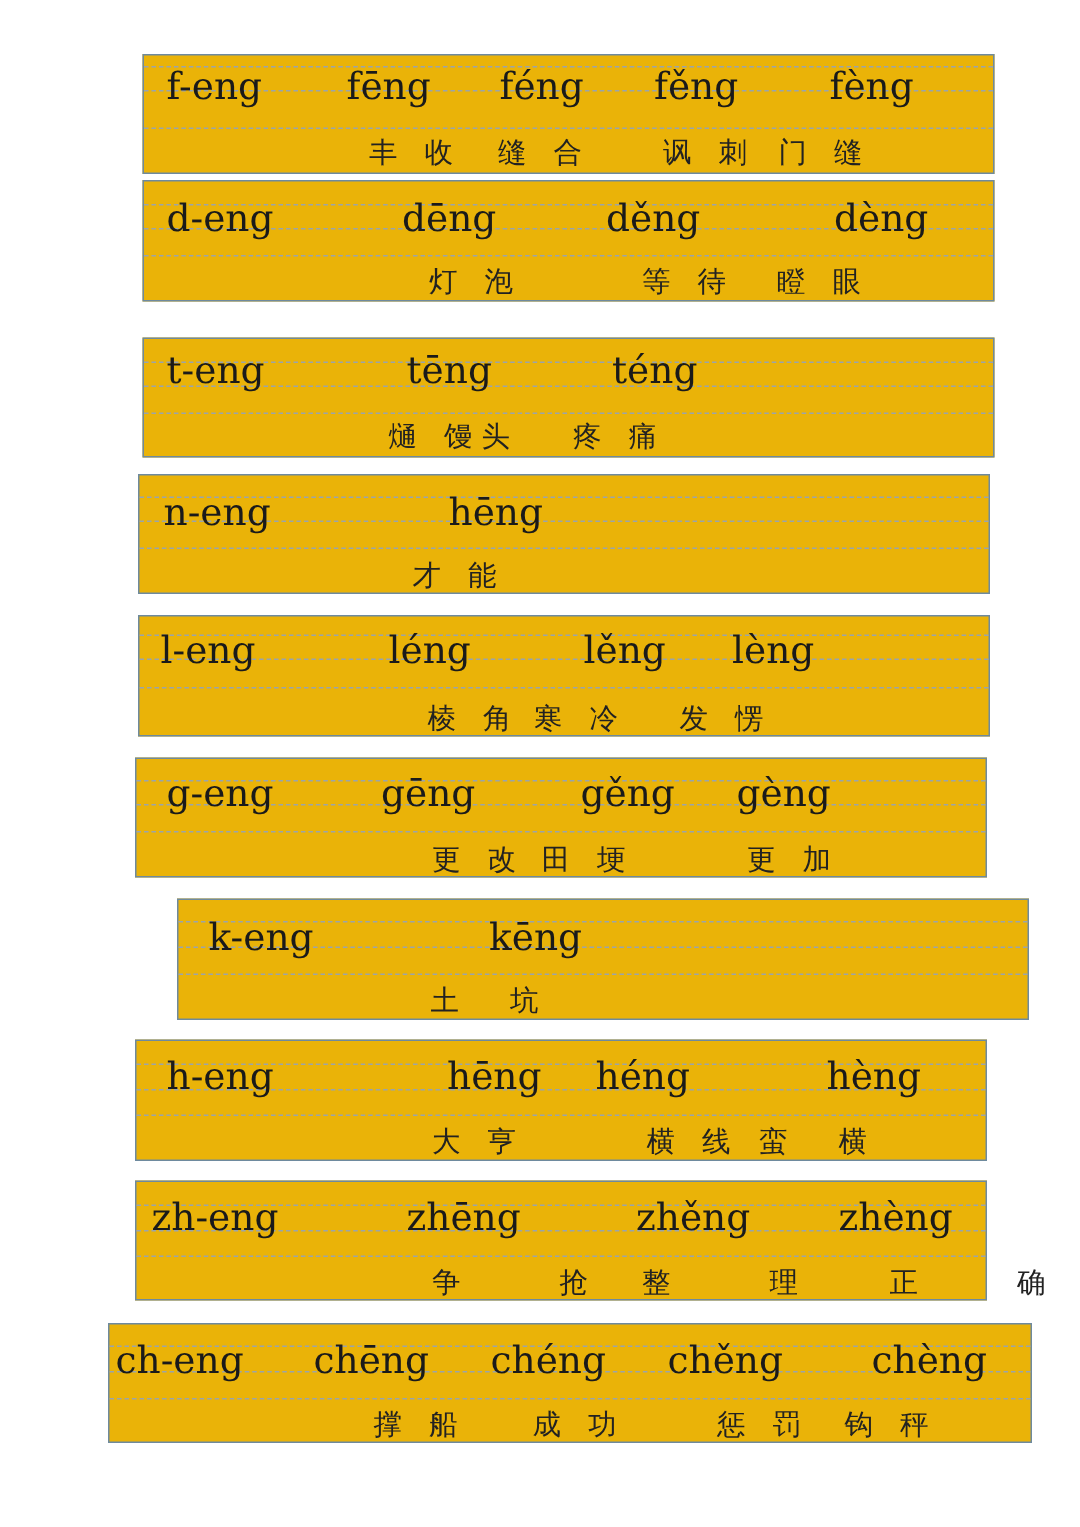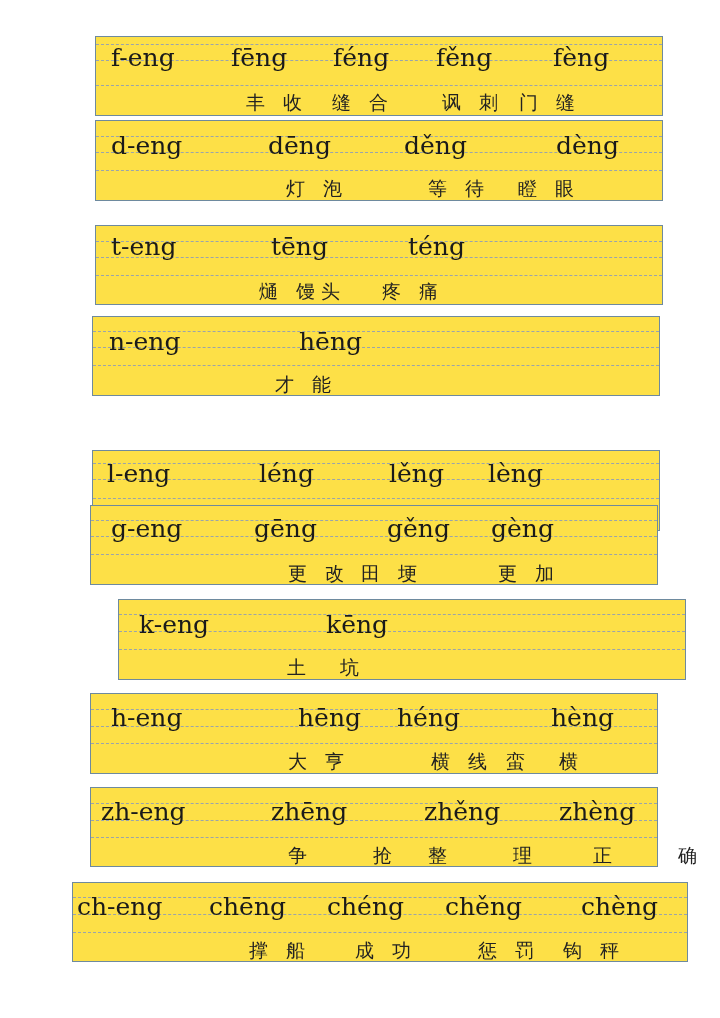--- a/index.html
+++ b/index.html
@@ -1,21 +1,21 @@
 <!DOCTYPE html>
 <html><head>
 <meta charset="utf-8">
 <style>
   html, body { margin: 0; padding: 0; }
   body { width: 720px; height: 1018px; background: #ffffff; position: relative; overflow: hidden; }
   .box {
     position: absolute;
     box-sizing: border-box;
     border: 1.5px solid #6e8a9e;
-    background: #fde047;
+    background: #eab308;
   }
   .dl {
     position: absolute; left: 0; right: 0; height: 0;
     border-top: 1px dashed #9aa4ab;
   }
   .py {
     position: absolute;
     font-family: "DejaVu Serif", "Liberation Serif", serif;
     font-size: 25px;
     color: #1a1a1a;
@@ -76,21 +76,21 @@
 
 <div class="box" style="left:92px;top:316px;width:568px;height:80px;">
   <div class="dl" style="top:14px"></div>
   <div class="dl" style="top:30px"></div>
   <div class="dl" style="top:48px"></div>
   <span class="py" style="left:16px;top:12px">n-eng</span>
   <span class="py" style="left:206px;top:12px">hēng</span>
   <span class="hz" style="left:182px;top:58px">才 能</span>
 </div>
 
-<div class="box" style="left:92px;top:410px;width:568px;height:81px;margin-top:40px;">
+<div class="box" style="left:92px;top:410px;width:568px;height:81px;">
   <div class="dl" style="top:12px"></div>
   <div class="dl" style="top:28px"></div>
   <div class="dl" style="top:47px"></div>
   <span class="py" style="left:14px;top:10px">l-eng</span>
   <span class="py" style="left:166px;top:10px">léng</span>
   <span class="py" style="left:296px;top:10px">lěng</span>
   <span class="py" style="left:395px;top:10px">lèng</span>
   <span class="hz" style="left:192px;top:59px">棱 角</span>
   <span class="hz" style="left:263px;top:59px">寒 冷</span>
   <span class="hz" style="left:360px;top:59px">发 愣</span>

